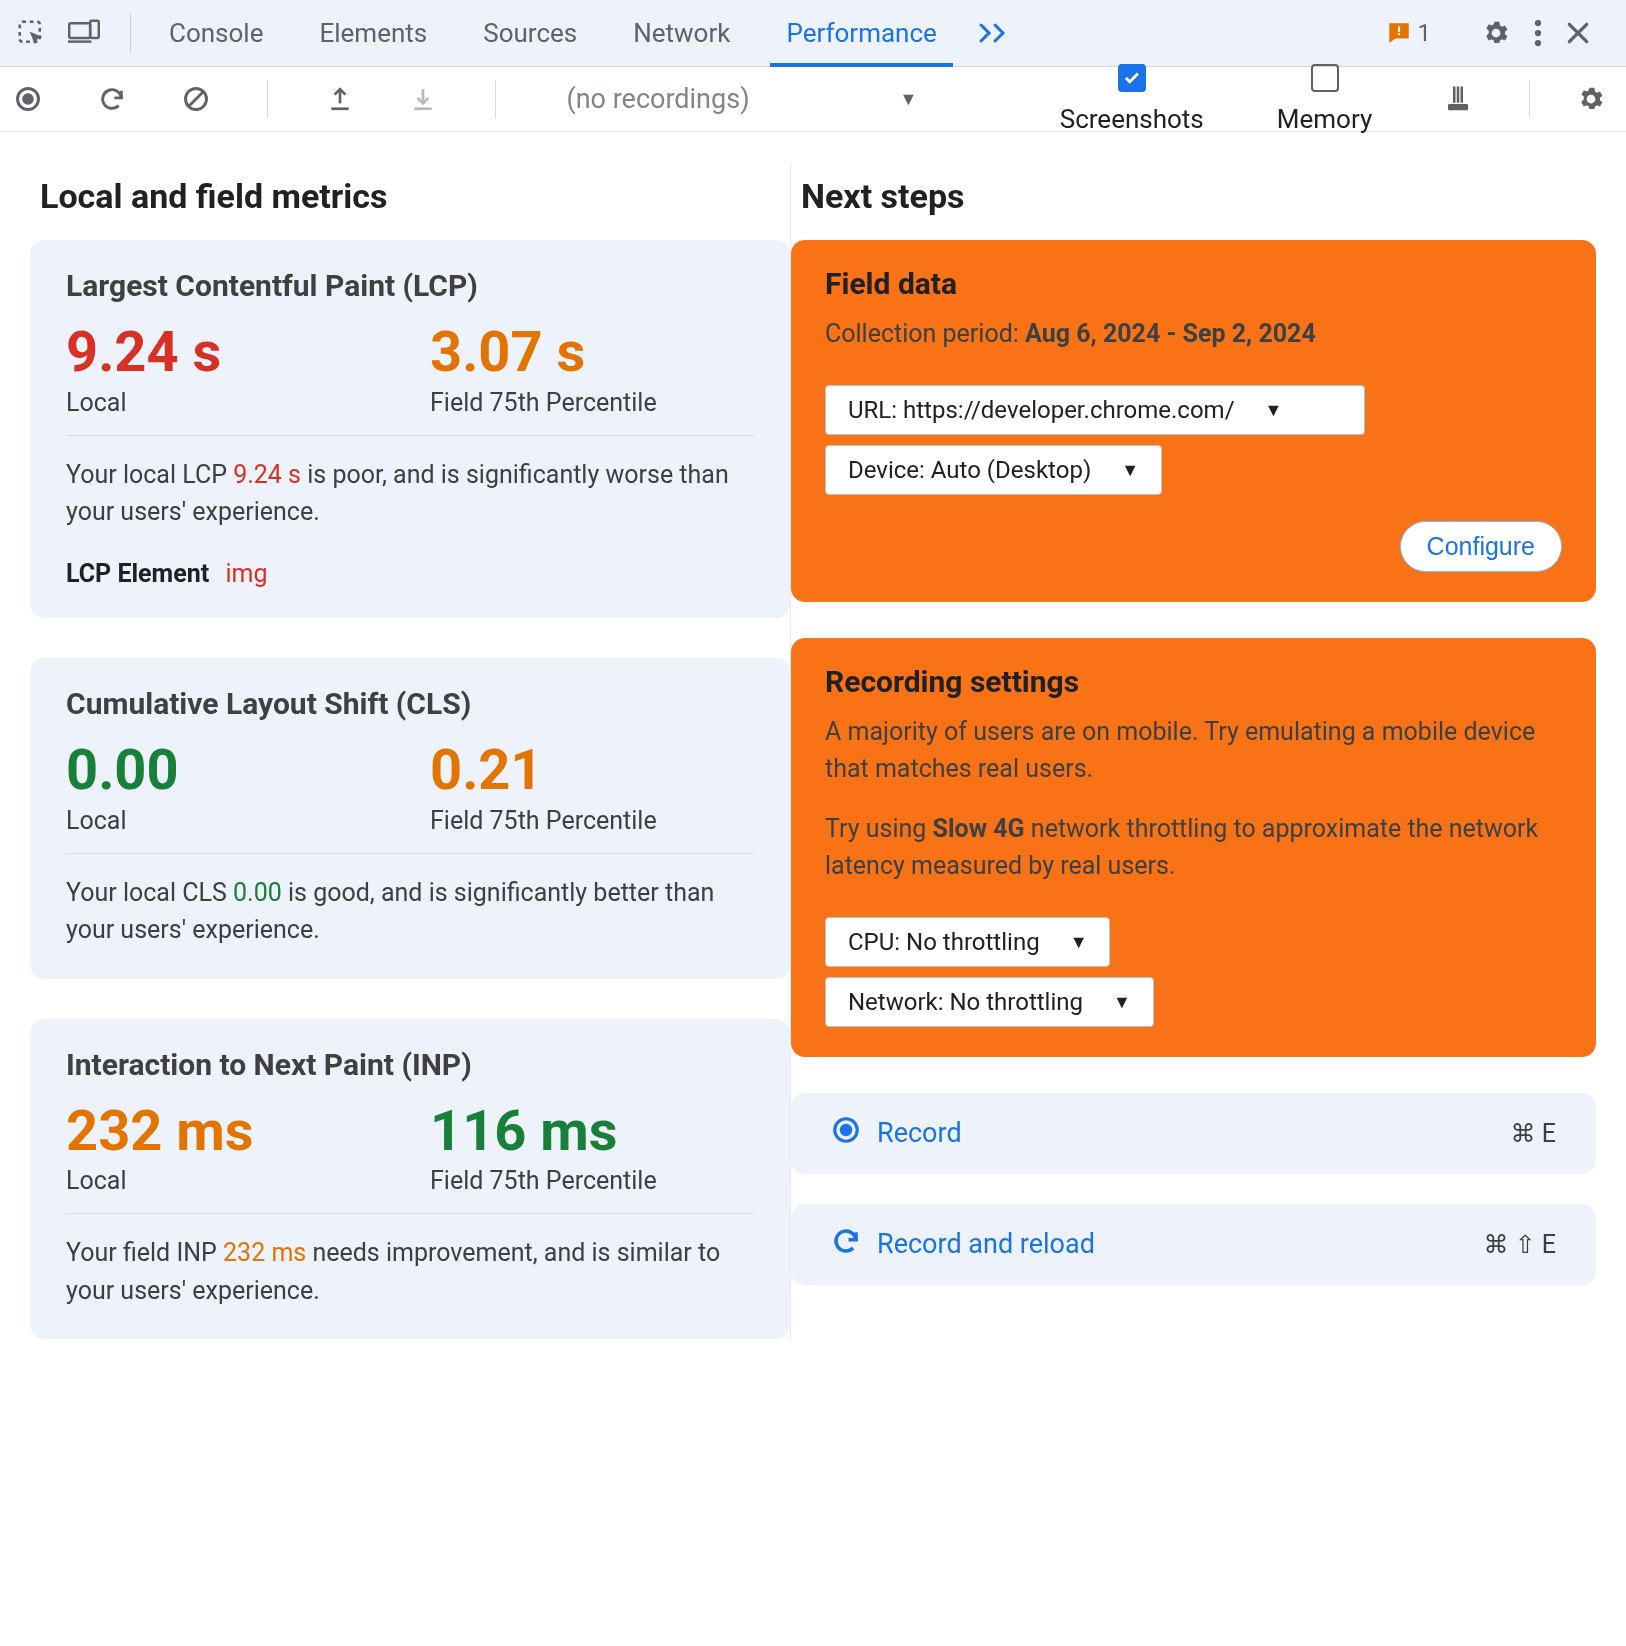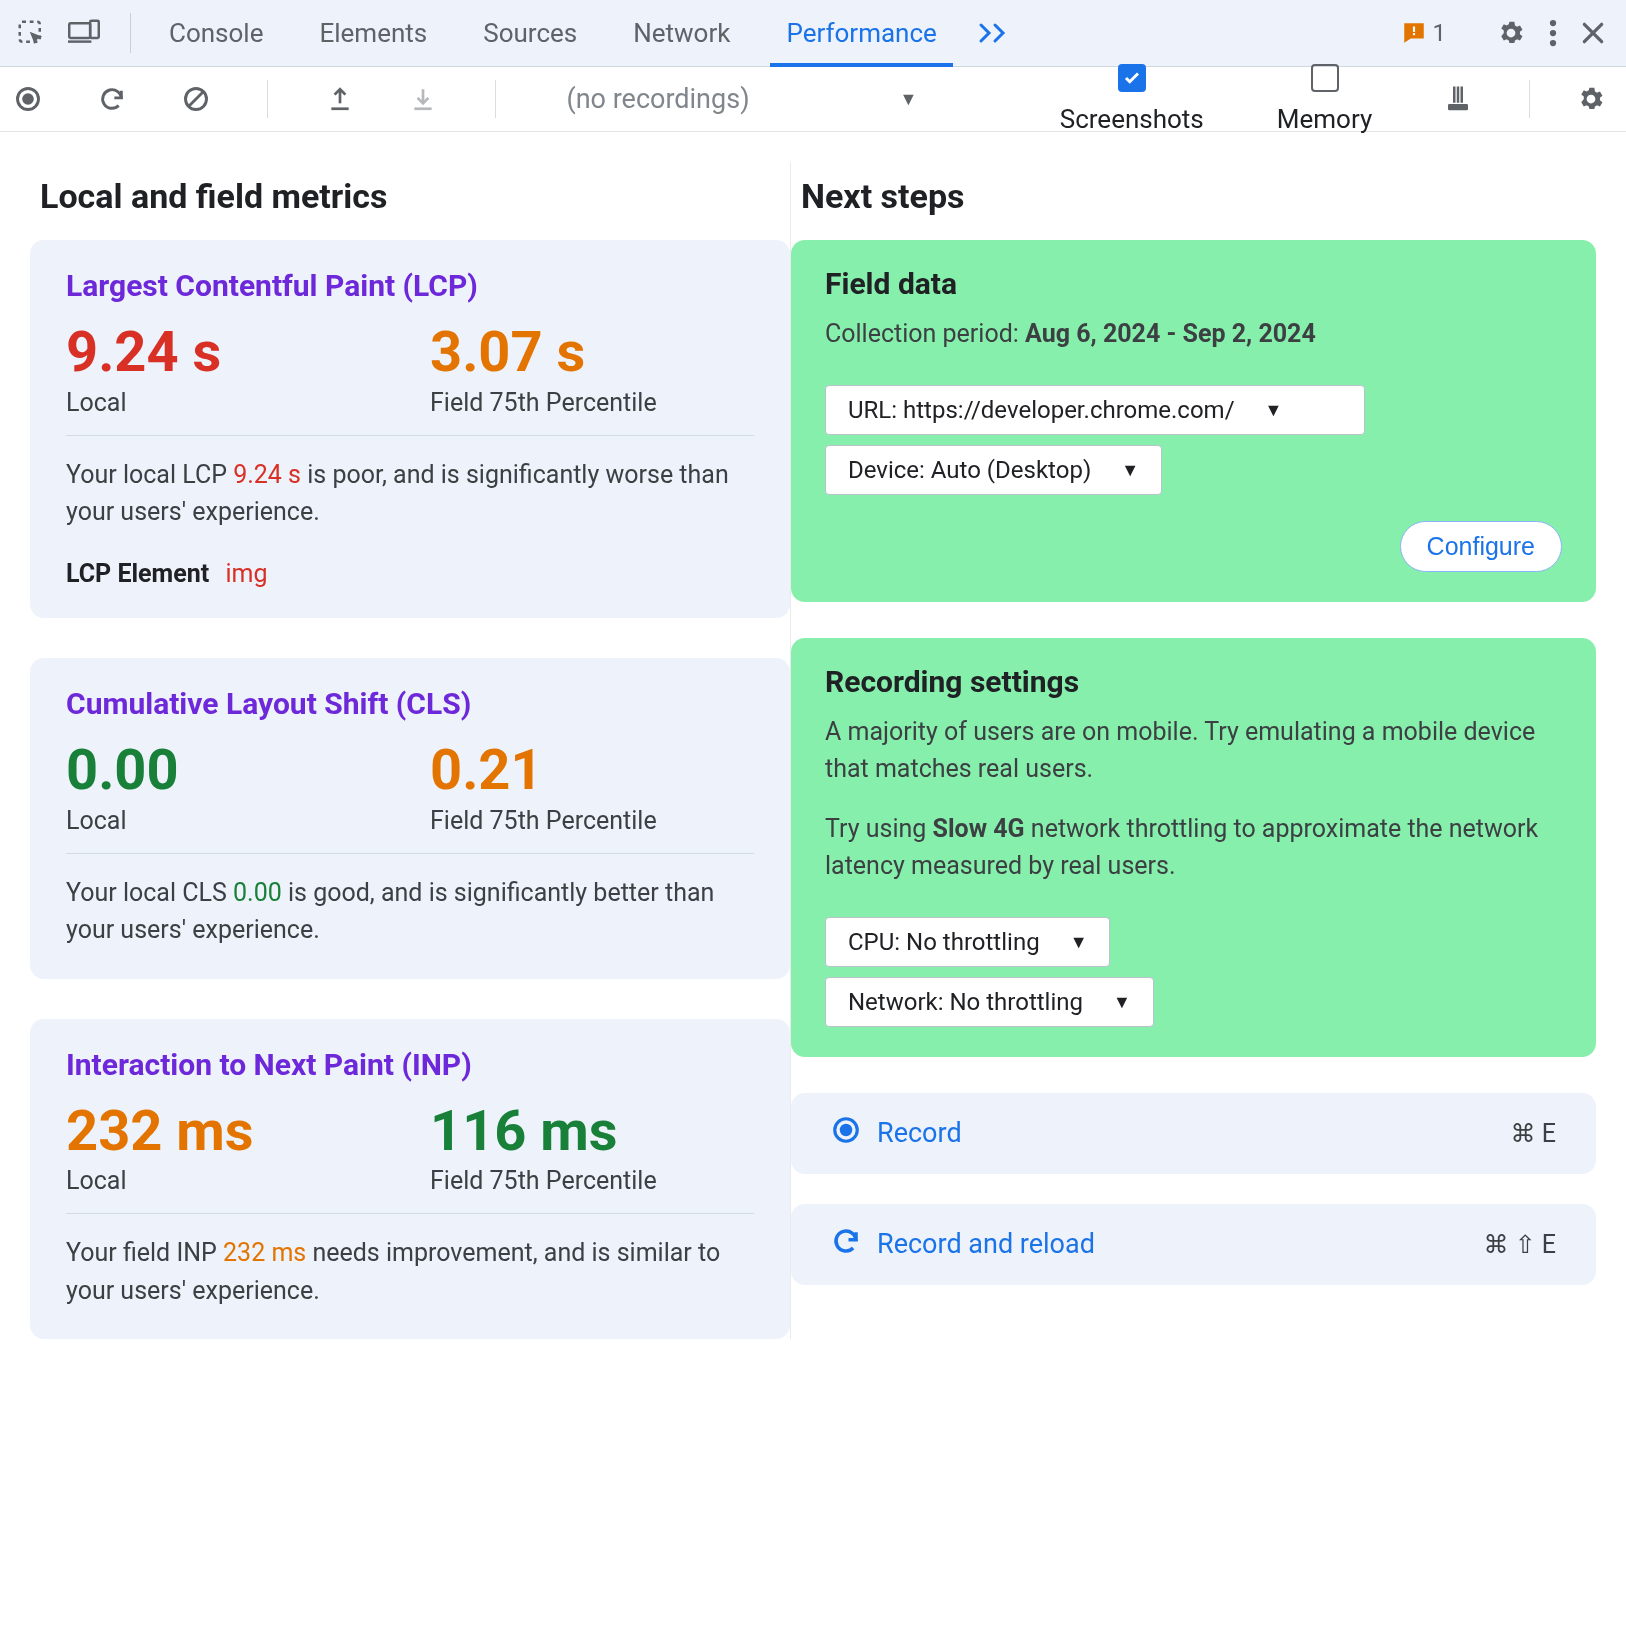--- a/index.html
+++ b/index.html
@@ -11,21 +11,21 @@
     width: 1626px;
   }
 
   
   .tabbar {
     display: flex;
     align-items: center;
     height: 67px;
     background: #edf2fb;
     border-bottom: 1px solid #d0d7de;
-    padding: 0 20px 0 10px;
+    padding: 0 35px 0 10px;
   }
   .tabbar .left-icons { display: flex; align-items: center; gap: 22px; padding: 0 16px 0 6px; }
   .tabbar .vdiv { width: 1px; height: 40px; background: #c5cfde; margin: 0 10px 0 14px; }
   .tabs { display: flex; align-items: stretch; height: 100%; }
   .tab {
     padding: 0 28px;
     display: flex; align-items: center;
     font-size: 26px;
     color: #5f6368;
     cursor: pointer;
@@ -82,39 +82,39 @@
   }
 
   
   .card {
     background: #edf2fb;
     border-radius: 14px;
     padding: 28px 36px 30px;
     margin-bottom: 40px;
   }
   .card h3 {
-    font-size: 30px; font-weight: 700; color:#6d28d9;
+    font-size: 30px; font-weight: 700; color:#404040;
     margin-bottom: 20px;
   }
   .metric-row { display:flex; gap: 40px; margin-bottom: 14px;}
   .metric-block { flex:1; }
   .metric-value { font-size: 56px; font-weight: 700; line-height:1.05; }
   .metric-label { font-size: 25px; color:#3c4043; margin-top:6px; }
   .hr { height:1px; background:#d2dbe8; margin: 18px 0 20px; }
   .explain { font-size: 25px; color:#3c4043; line-height:1.5; }
   .explain .val { font-weight:400; }
   .lcp-element-row { margin-top: 28px; font-size:25px; font-weight:700; color:#202124;}
   .lcp-el-tag { font-weight:400; color:#d93025; margin-left: 10px;}
   .c-red { color:#d93025; }
   .c-orange { color:#e37400; }
   .c-green { color:#188038; }
 
   
   .rcard {
-    background:#86efac;
+    background:#f97316;
     border-radius:14px;
     padding: 26px 34px 30px;
     margin-bottom: 36px;
   }
   .rcard h3 { font-size:30px; font-weight:700; margin-bottom:14px; }
   .rcard .body { font-size:25px; color:#3c4043; line-height:1.5; }
   .rcard .body p { margin-bottom: 22px; }
   .selectish {
     display:inline-flex; align-items:center;
     background:#fff; border:1px solid #b9c1cc; border-radius:4px;

